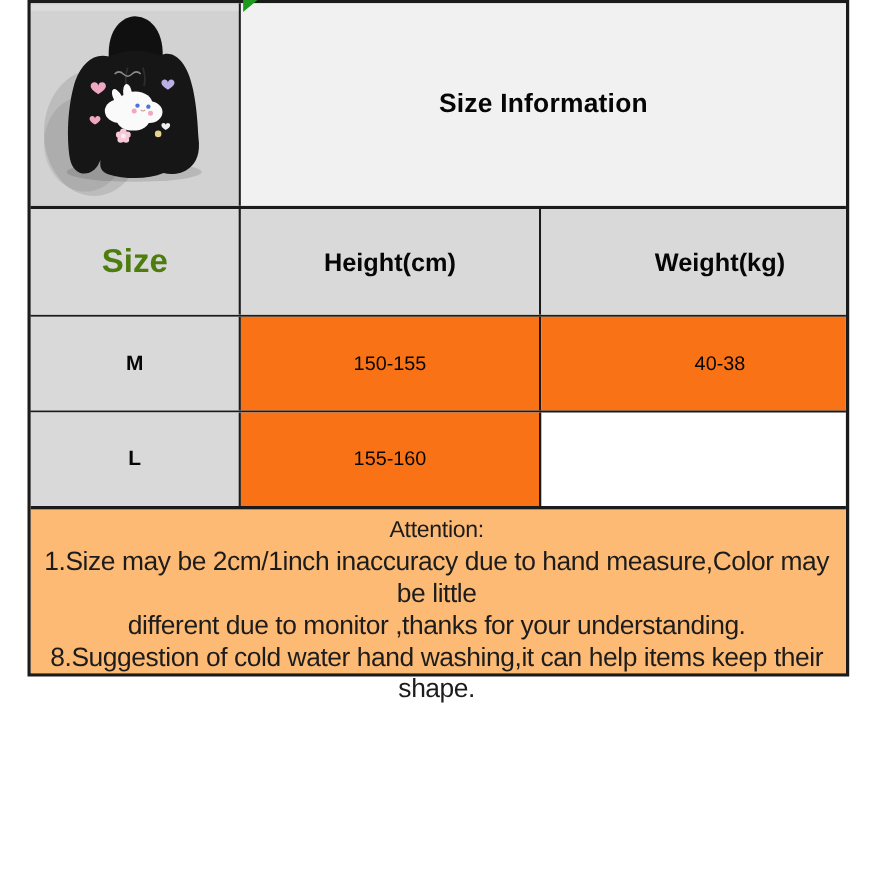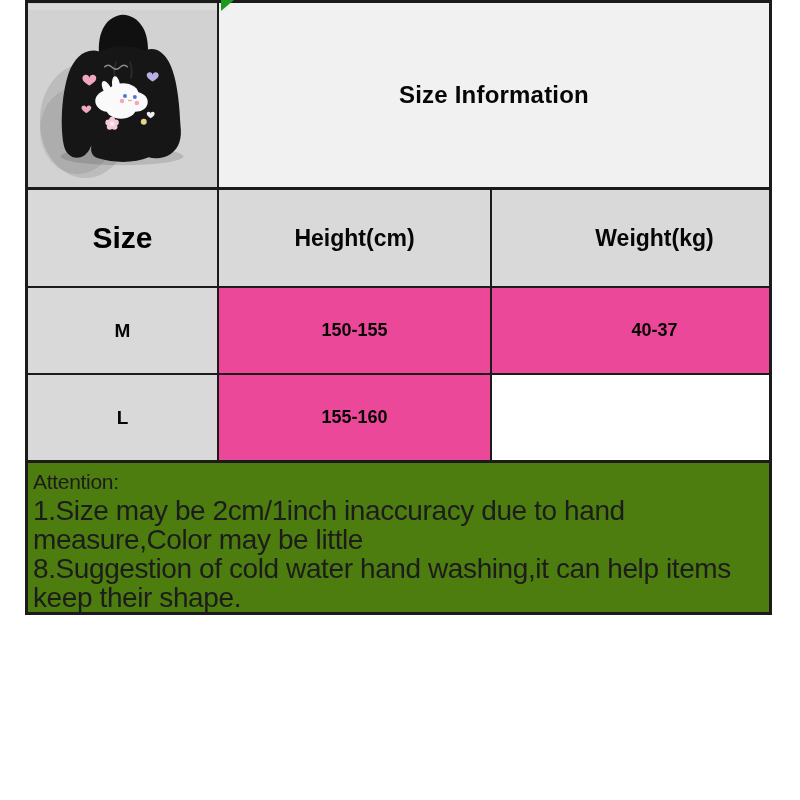--- a/index.html
+++ b/index.html
@@ -1,51 +1,51 @@
 <!DOCTYPE html>
 <html><head>
 <meta charset="utf-8">
 <style>
   * { margin:0; padding:0; box-sizing:border-box; }
   html,body { width:800px; height:800px; background:#ffffff; overflow:hidden;
               font-family:"Liberation Sans", sans-serif; }
 
   .sheet { position:absolute; left:25px; top:0; width:747px;
-           border:3px solid #1b1b1b; background:#fff; }
+           border:3px solid #1b1b1b; background:#fff;text-align:center; }
 
   .row { display:flex; width:100%; }
   .cell { display:flex; align-items:center; justify-content:center; }
 
   
   .c1 { width:191px; border-right:2px solid #1b1b1b; }
   .c2 { width:273px; border-right:2px solid #1b1b1b; }
   .c3 { flex:1;padding-left:48px; }
 
   
   .row-top { height:184px; }
   .photo-cell { background:#d2d2d2; overflow:hidden; padding:0; }
   .title-cell { flex:1; background:#f1f1f1; }
   .sheet-title { font-size:24px; font-weight:bold; color:#060606; letter-spacing:0.2px; }
 
   
   .row-head { height:99px; border-top:3px solid #1b1b1b; }
   .row-head .cell { background:#d9d9d9; }
-  .head-size { font-size:30px; font-weight:bold; color:#000000; }
+  .head-size { font-size:30px; font-weight:bold; color:#4d7c0f; }
   .head-col  { font-size:23px; font-weight:bold; color:#060606; }
 
   
   .row-data { height:87px; border-top:2px solid #1b1b1b; }
   .row-data .c1 { background:#d9d9d9; font-size:19px; font-weight:bold; color:#060606; }
-  .row-data .c2, .row-data .c3 { background:#ec4899; font-size:18px; font-weight:bold; color:#060606; }
+  .row-data .c2, .row-data .c3 { background:#f97316; font-size:18px; font-weight:normal; color:#060606; }
 
   
-  .row-attn { border-top:3px solid #1b1b1b; height:152px; background:#4d7c0f;
+  .row-attn { border-top:3px solid #1b1b1b; height:152px; background:#fdba74;
               padding:5px 8px 0 5px; display:block; }
   .attn-title { font-size:21px; color:#1c1c1c; letter-spacing:-0.3px; line-height:28px; }
-  .attn-line  { font-size:28px; color:#1c1c1c; letter-spacing:-0.4px; line-height:29px; }
+  .attn-line  { font-size:24px; color:#1c1c1c; letter-spacing:-0.4px; line-height:29px; }
 
   
   .green-wedge { position:absolute; left:221px; top:0; width:0; height:0;
                  border-top:11px solid #1d9a1e; border-right:13px solid transparent; }
 </style>
 </head>
 <body>
 
 <div class="sheet">
 
@@ -119,28 +119,29 @@
       <span class="head-col">Height(cm)</span>
     </div>
     <div class="cell c3">
       <span class="head-col">Weight(kg)</span>
     </div>
   </div>
 
   <div class="row row-data">
     <div class="cell c1">M</div>
     <div class="cell c2">150-155</div>
-    <div class="cell c3">40-37</div>
+    <div class="cell c3">40-38</div>
   </div>
   <div class="row row-data">
     <div class="cell c1">L</div>
     <div class="cell c2">155-160</div>
   </div>
 
   <div class="row-attn">
     <div class="attn-title">Attention:</div>
     <div class="attn-line">1.Size may be 2cm/1inch inaccuracy due to hand measure,Color may be little</div>
+    <div class="attn-line">different due to monitor ,thanks for your understanding.</div>
     <div class="attn-line">8.Suggestion of cold water hand washing,it can help items keep their shape.</div>
   </div>
 
 </div>
 
 <div class="green-wedge"></div>
 
 </body></html>

